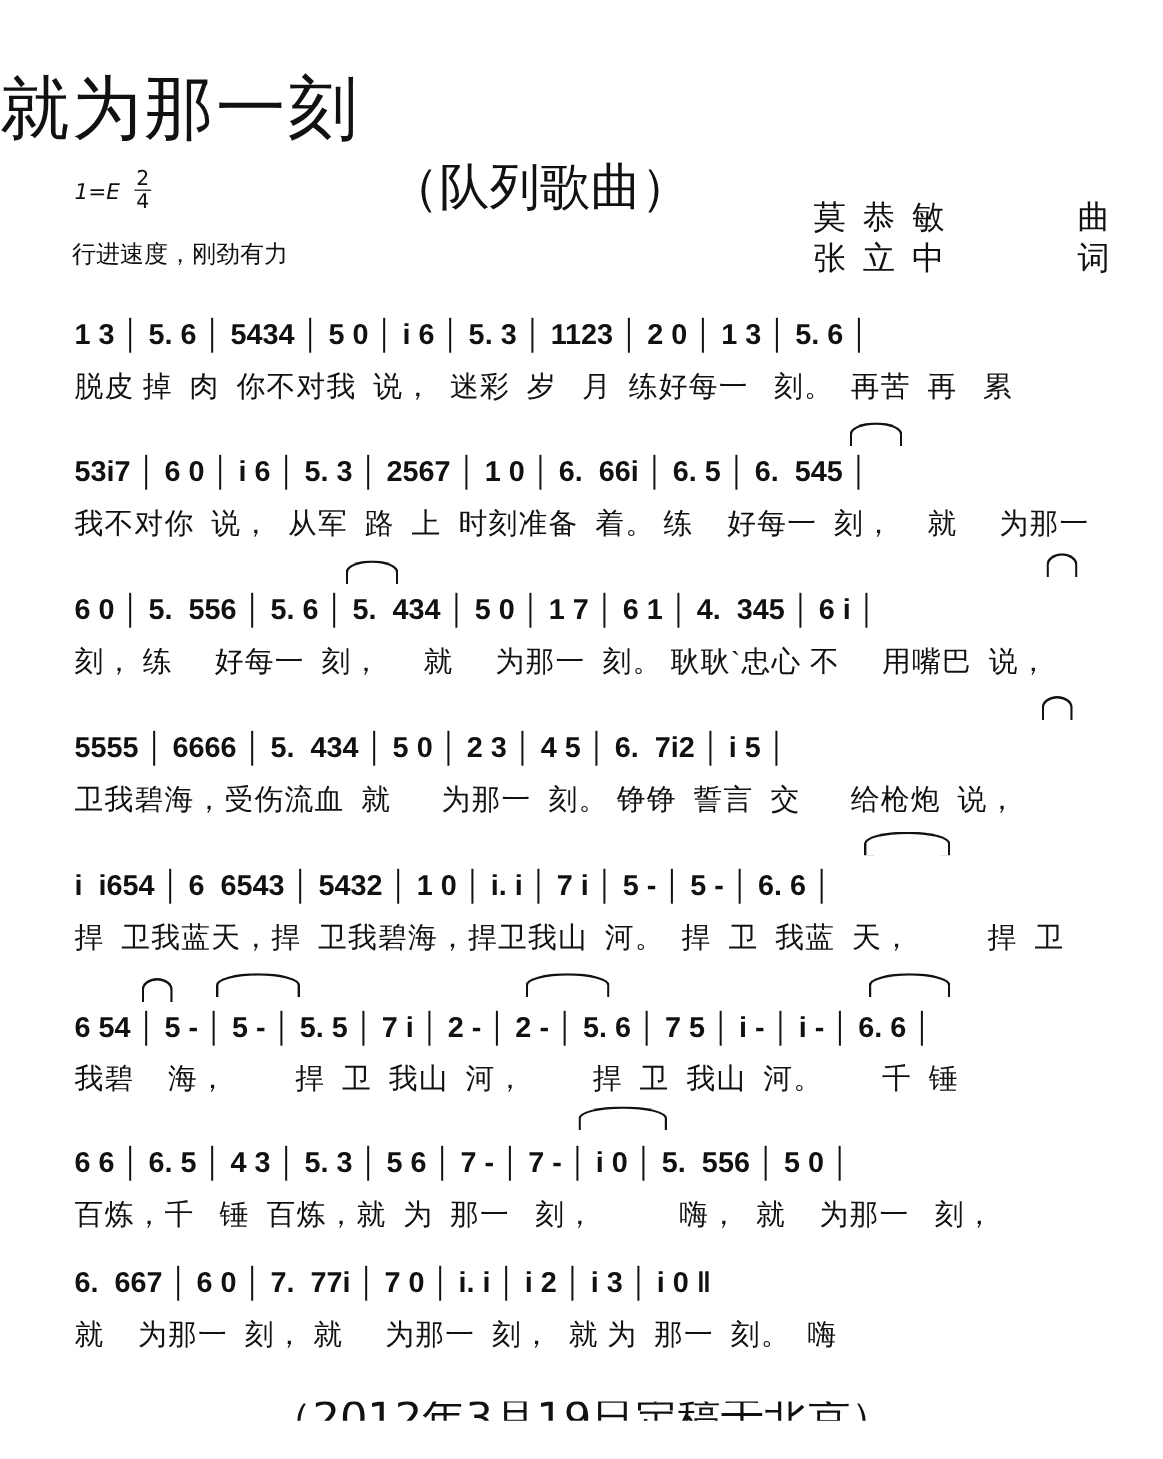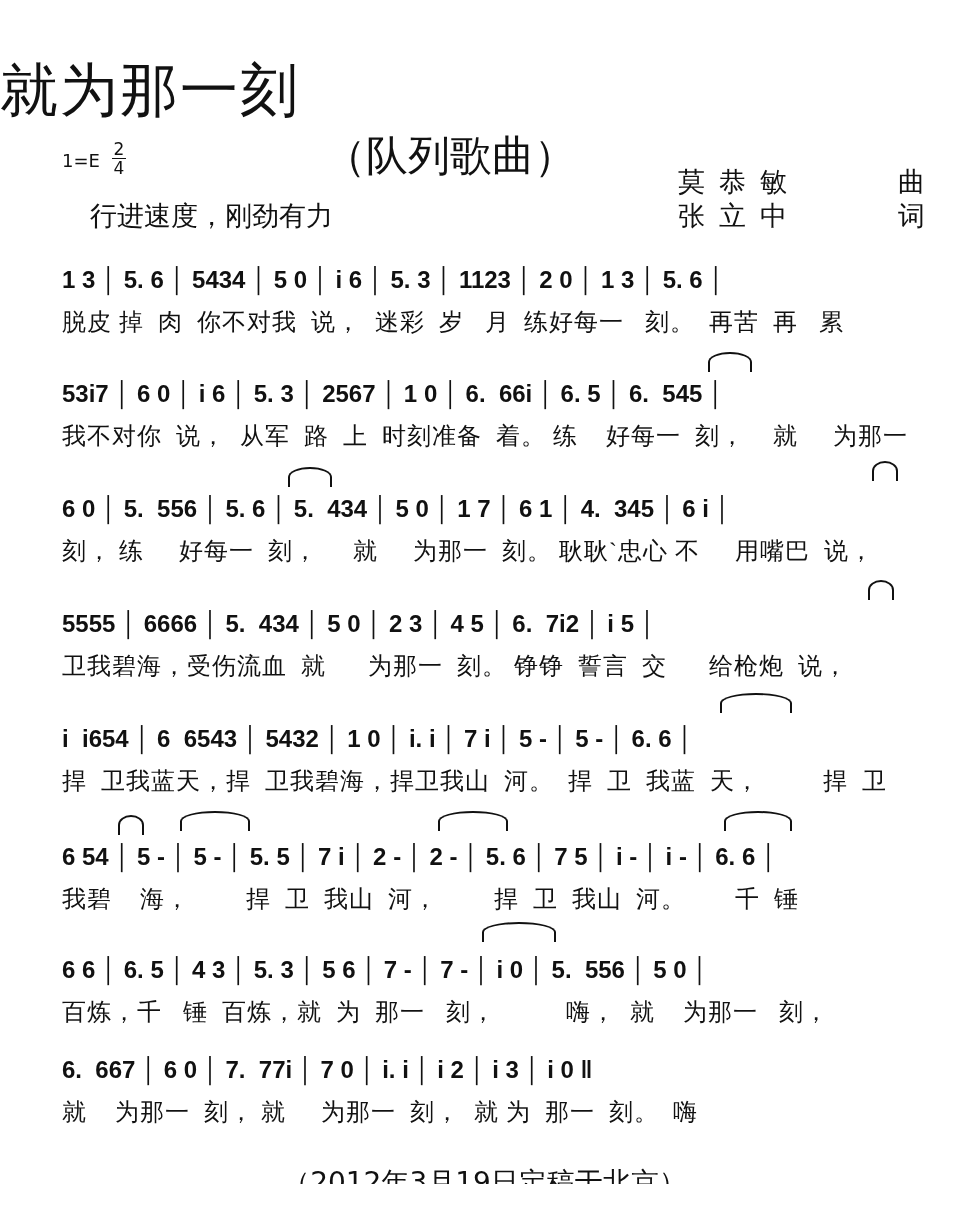--- a/index.html
+++ b/index.html
@@ -1,34 +1,34 @@
 <!DOCTYPE html>
 <html><head>
 <meta charset="utf-8">
 <style>
   html,body{margin:0;padding:0;background:#fff;}
   body{width:969px;height:1216px;position:relative;overflow:hidden;color:#111;
        font-family:"DejaVu Sans",sans-serif;}
   .title{position:absolute;left:0;width:900px;top:52px;
          font-family:"DejaVu Sans",sans-serif;font-size:58px;letter-spacing:2px;}
   .subtitle{position:absolute;left:0;width:900px;top:128px;text-align:center;font-size:42px;}
-  .key{position:absolute;left:62px;top:150px;font-size:18px;}
+  .key{position:absolute;left:62px;top:150px;font-size:18px;font-style:italic;}
   .timesig{position:absolute;left:112px;top:140px;font-size:17px;line-height:18px;text-align:center;width:14px;}
   .timesig .bar{border-top:1.5px solid #111;}
-  .tempo{position:absolute;left:60px;top:198px;font-size:27px;margin-left:30px;}
+  .tempo{position:absolute;left:60px;top:198px;font-size:20px;}
   .credits{position:absolute;left:678px;top:165px;font-size:27px;line-height:34px;}
   .credits .row{display:flex;}
   .credits .name{letter-spacing:14px;width:170px;}
   .credits .role{margin-left:50px;}
   .line{position:absolute;left:62px;width:870px;}
   .notes{position:absolute;left:0;top:0;height:36px;display:flex;align-items:flex-end;
          font-family:Liberation Sans, sans-serif;font-weight:bold;font-size:24px;white-space:pre;}
   .lyrics{position:absolute;left:0;top:48px;font-size:24px;white-space:pre;letter-spacing:1px;font-family:Liberation Serif, serif;}
   .footer{position:absolute;left:0;width:969px;top:1168px;height:16px;overflow:hidden;text-align:center;}
-  .footer span{display:inline-block;font-size:28px;line-height:30px;}
+  .footer span{display:inline-block;font-size:36px;line-height:30px;}
   .slur{position:absolute;border:2px solid #111;border-bottom:none;border-radius:50% 50% 0 0;height:18px;}
 </style>
 </head>
 <body>
 
 <div class="title">就为那一刻</div>
 <div class="subtitle">（队列歌曲）</div>
 <div class="key">1=E</div>
 <div class="timesig">
   <div class="bar-top">2</div>

